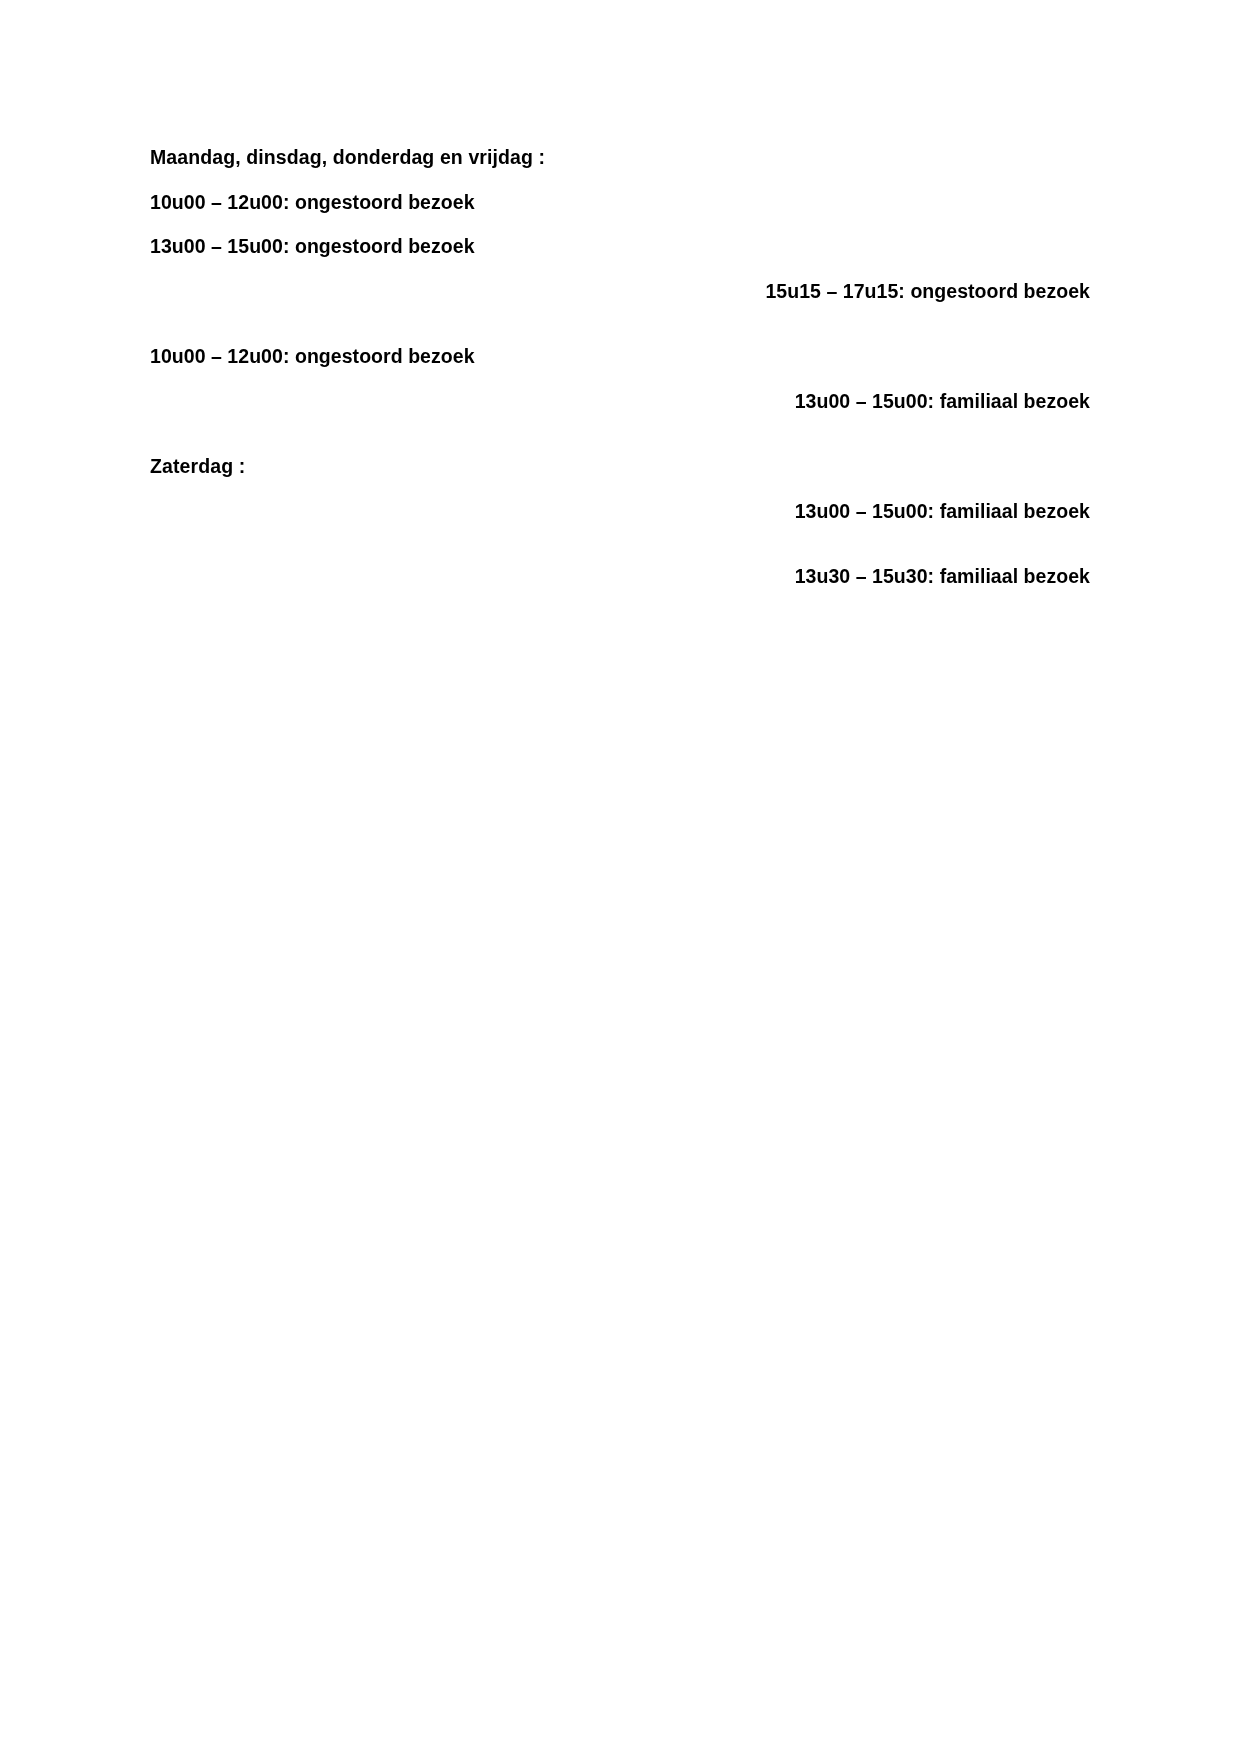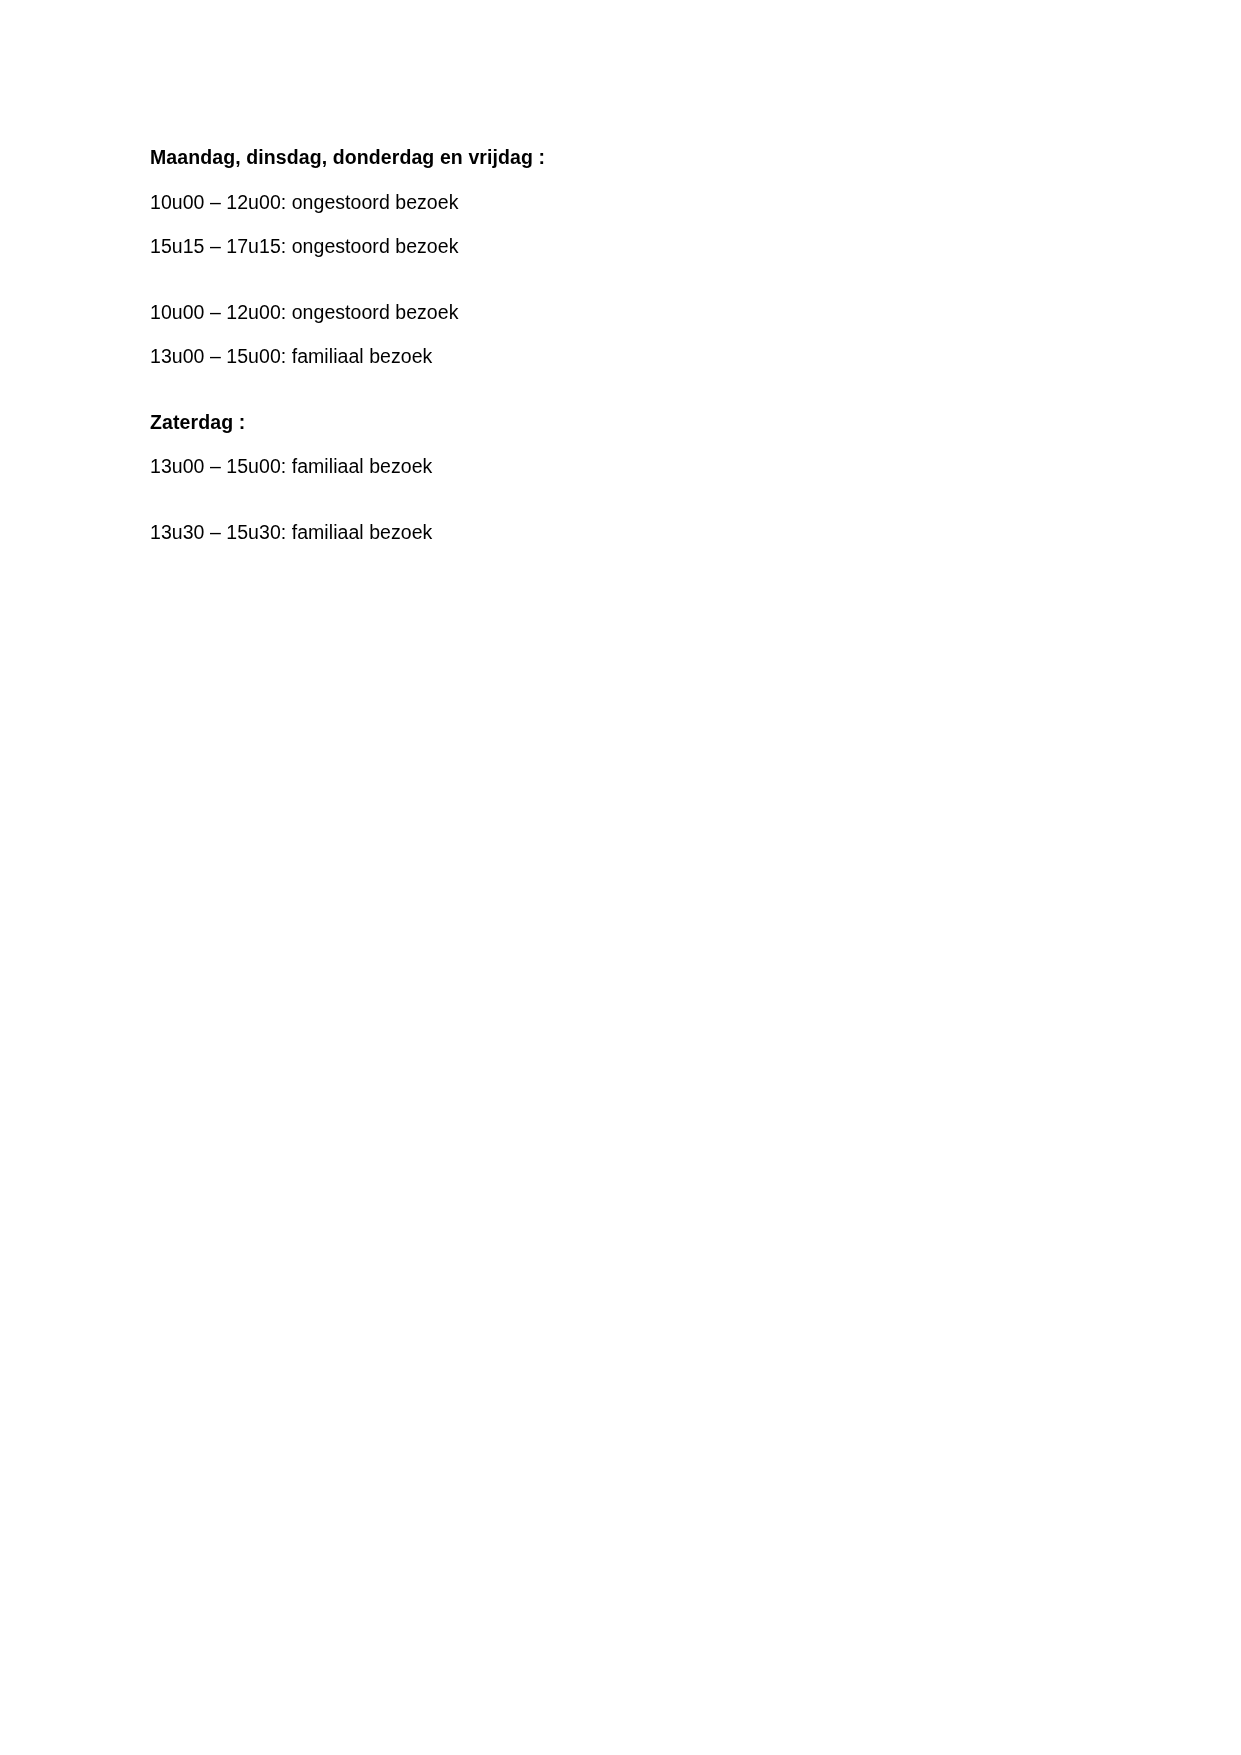--- a/index.html
+++ b/index.html
@@ -35,38 +35,40 @@
   }
   .section-heading {
     font-size: 19.5px;
     font-weight: bold;
     line-height: 1.0;
     margin: 0 0 25px 0;
     letter-spacing: 0.1px;
   }
   .line {
     font-size: 19.5px;
-    font-weight: normal;
+    font-weight: bold;
     line-height: 1.0;
     margin: 0 0 25px 0;
     letter-spacing: 0.05px;
   }
   .line:last-child {
     margin-bottom: 0;
+    text-align: right;
   }
 </style>
 </head>
 <body>
 
 <div class="page">
   <div class="doc-body">
 
     <div class="section">
       <p class="section-heading">Maandag, dinsdag, donderdag en vrijdag :</p>
       <p class="line">10u00  –  12u00: ongestoord bezoek</p>
+      <p class="line">13u00 – 15u00: ongestoord bezoek</p>
       <p class="line">15u15  – 17u15: ongestoord bezoek</p>
     </div>
 
     <div class="section">
       <p class="line">10u00 – 12u00: ongestoord bezoek</p>
       <p class="line">13u00 – 15u00: familiaal bezoek</p>
     </div>
 
     <div class="section">
       <p class="section-heading">Zaterdag :</p>

